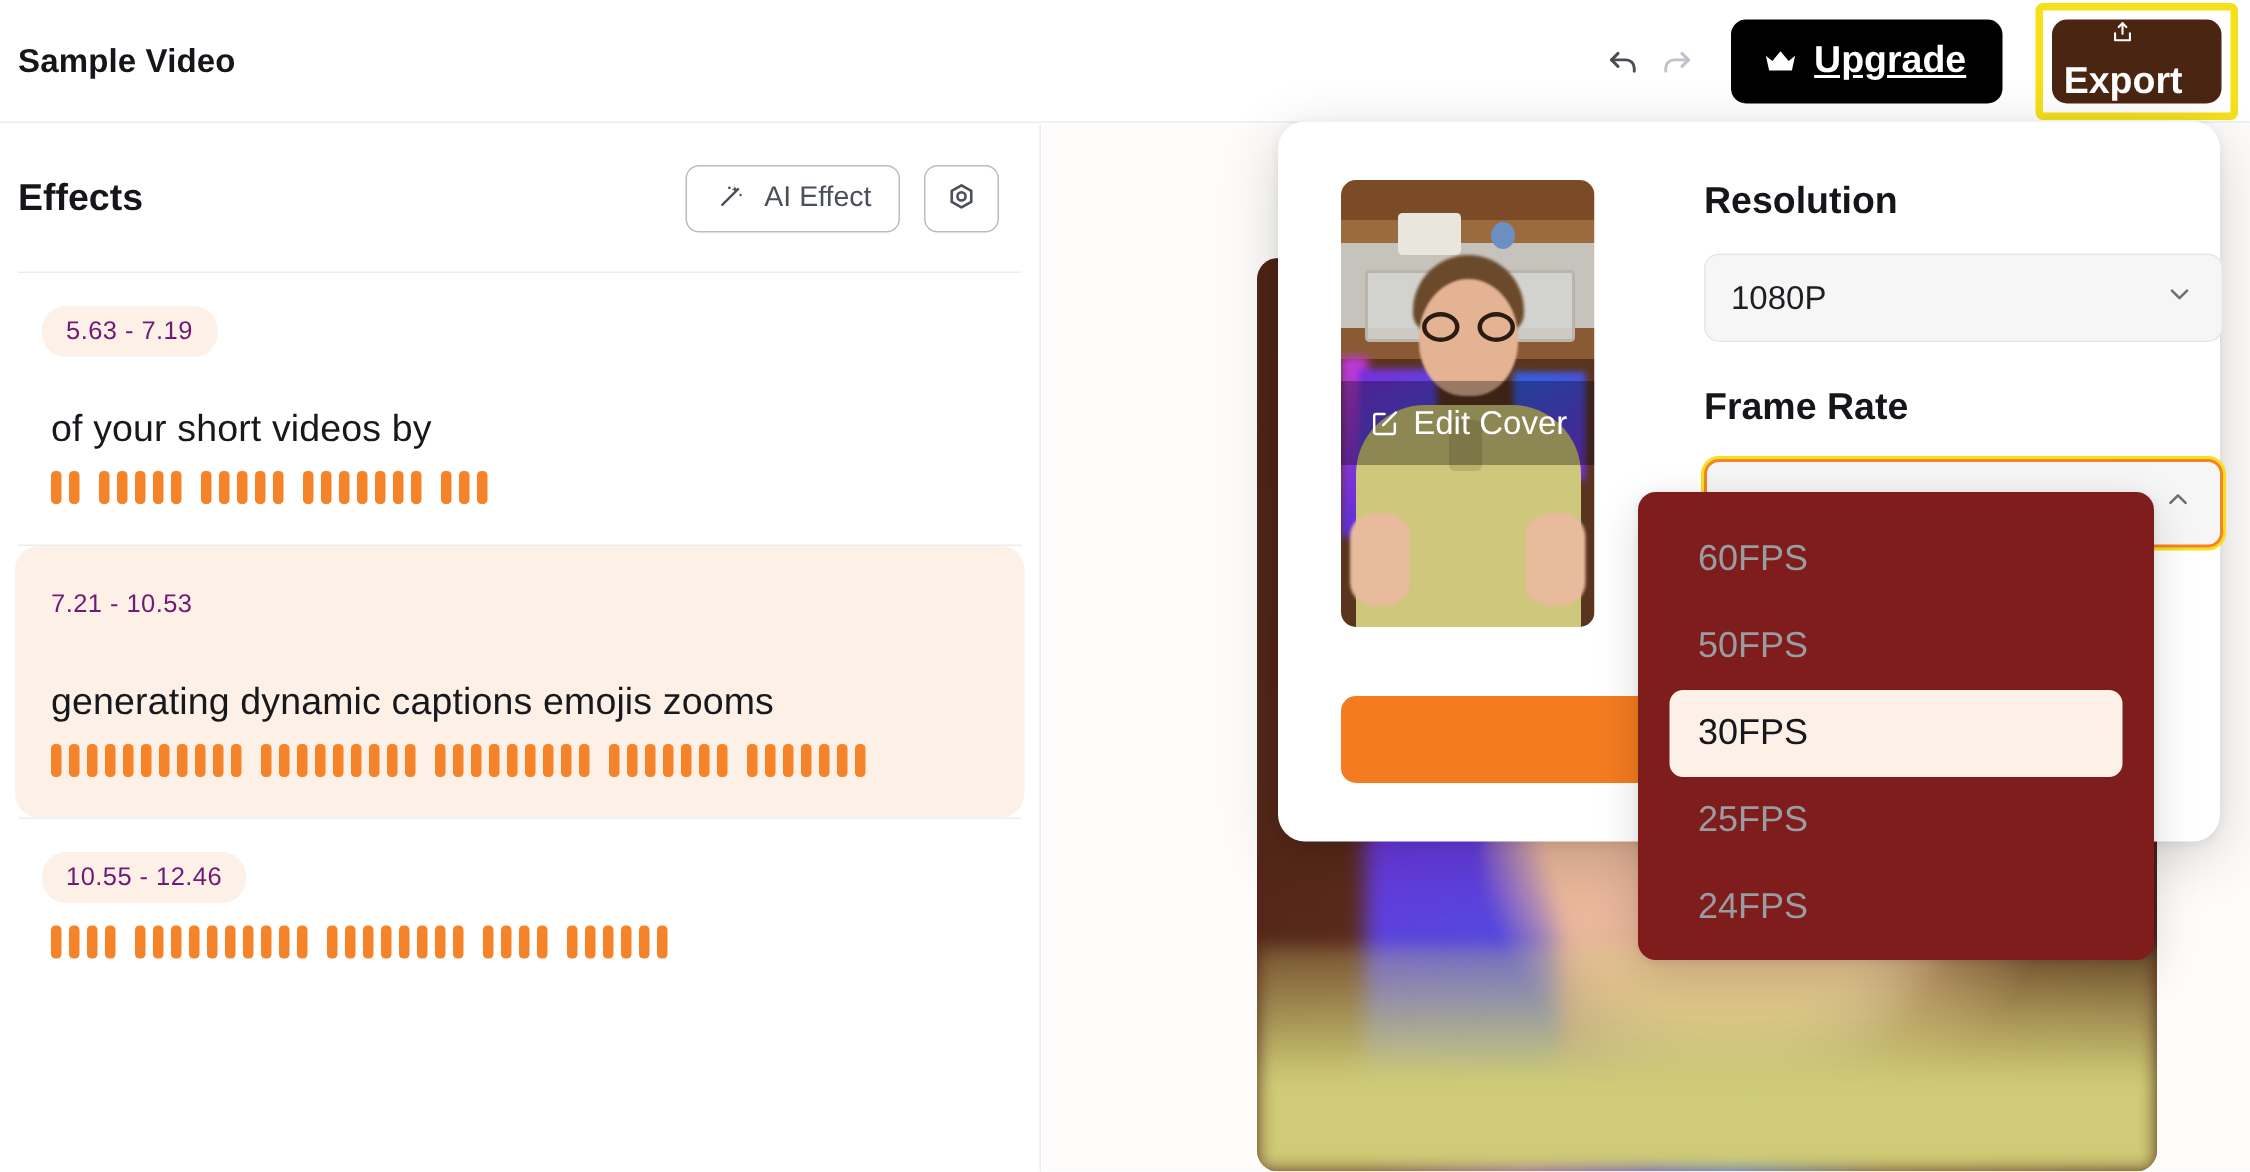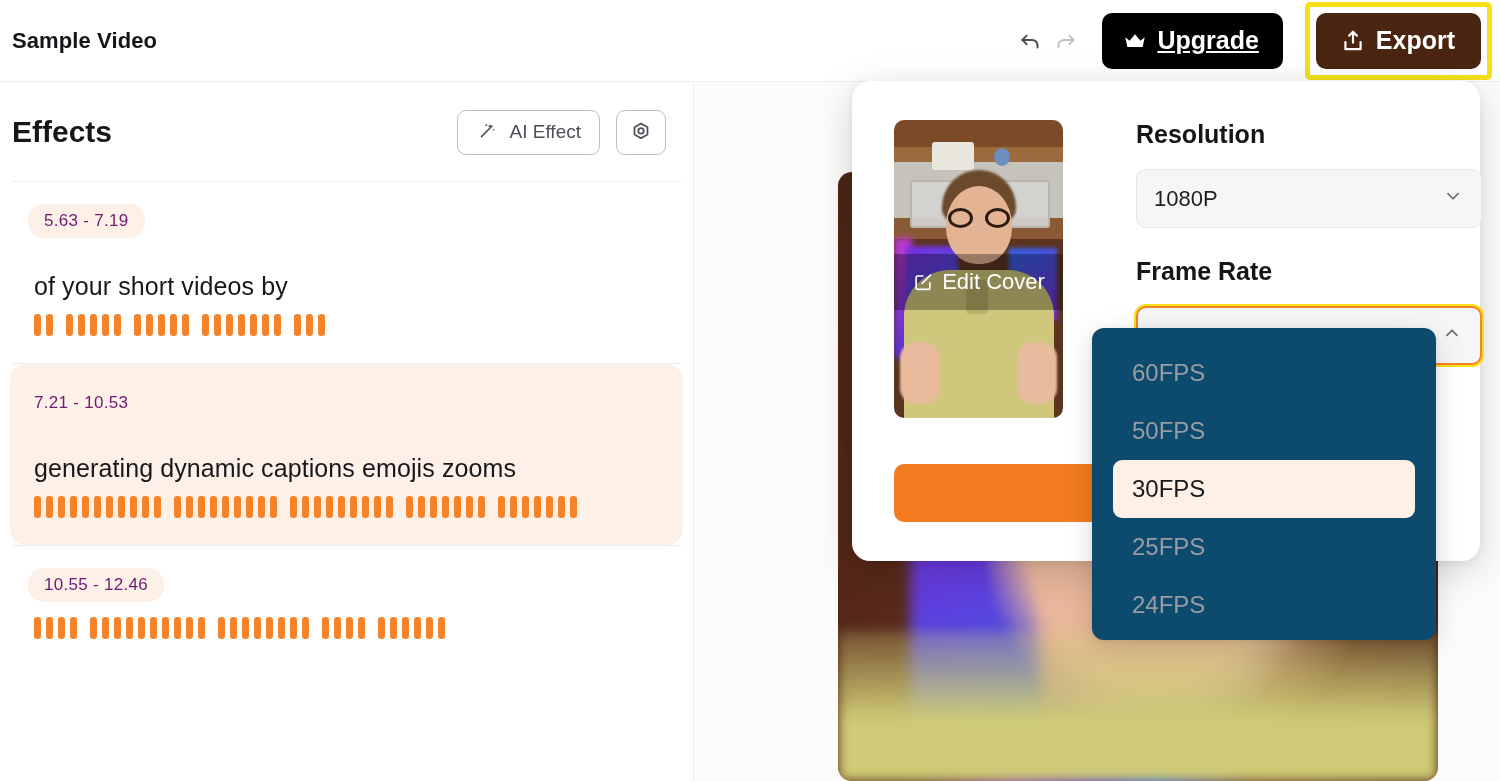--- a/index.html
+++ b/index.html
@@ -43,34 +43,35 @@
   .export-wrap {
     margin-left: 22px; margin-right: 8px;
     border: 5px solid #f5e01a; border-radius: 5px;
     padding: 6px; background: #fff;
     display: flex; align-items: center;
   }
   .btn-export {
     display: flex; align-items: center; gap: 10px;
     background: #4a2512; color: #ffffff;
     border: none; border-radius: 10px;
-    height: 56px; padding: 0 26px 0 24px;
+    height: 56px; padding: 0 26px 0 8px;
     font-size: 25px; font-weight: 700; cursor: pointer;
     font-family: "Liberation Sans", sans-serif;
+    flex-direction: column;
   }
 
   
   .left-panel {
     position: absolute; top: 83px; left: 0; width: 694px; height: 698px;
     background: #fff; border-right: 1px solid #ececec; overflow: hidden;
   }
   .effects-head {
     display: flex; align-items: center; height: 98px; padding: 0 27px 0 12px;
   }
-  .effects-title { font-size: 30px; font-weight: 700; color: #15161a; }
+  .effects-title { font-size: 25px; font-weight: 700; color: #15161a; }
   .effects-head-actions { margin-left: auto; display: flex; align-items: center; gap: 16px; }
   .btn-ai-effect {
     display: flex; align-items: center; gap: 12px;
     height: 45px; padding: 0 18px;
     border: 1px solid #b9bcc2; border-radius: 9px; background: #fff;
     font-size: 19px; color: #4b4f58; cursor: pointer;
     font-family: "Liberation Sans", sans-serif;
   }
   .btn-square-icon {
     width: 50px; height: 45px; border: 1px solid #b9bcc2; border-radius: 9px;
@@ -229,21 +230,21 @@
   }
   .select-box .chev { margin-left: auto; }
   .select-box.highlight {
     border: 2px solid #f5832a;
     box-shadow: 0 0 0 2px #f5e01a;
   }
   .field-gap { height: 29px; }
 
   .dropdown {
     position: absolute; top: 328px; left: 1092px; width: 344px; height: 312px;
-    background: #0c4a6e; border-radius: 12px;
+    background: #7f1d1d; border-radius: 12px;
     box-shadow: 0 8px 30px rgba(0,0,0,.14), 0 1px 5px rgba(0,0,0,.08);
     padding: 16px 0; z-index: 40;
   }
   .dd-option {
     height: 58px; margin: 0 21px; padding: 0 19px;
     display: flex; align-items: center;
     font-size: 24px; color: #9a9ca2; border-radius: 9px; cursor: pointer;
   }
   .dd-option.active { background: #fdf0e6; color: #17181c; }
 </style>

